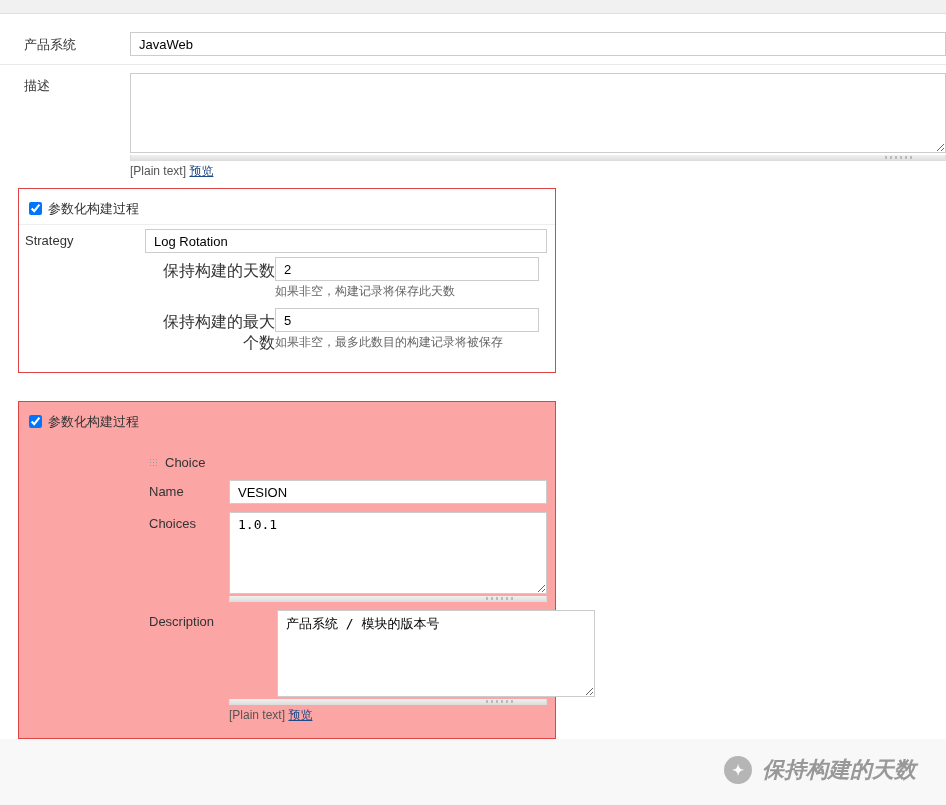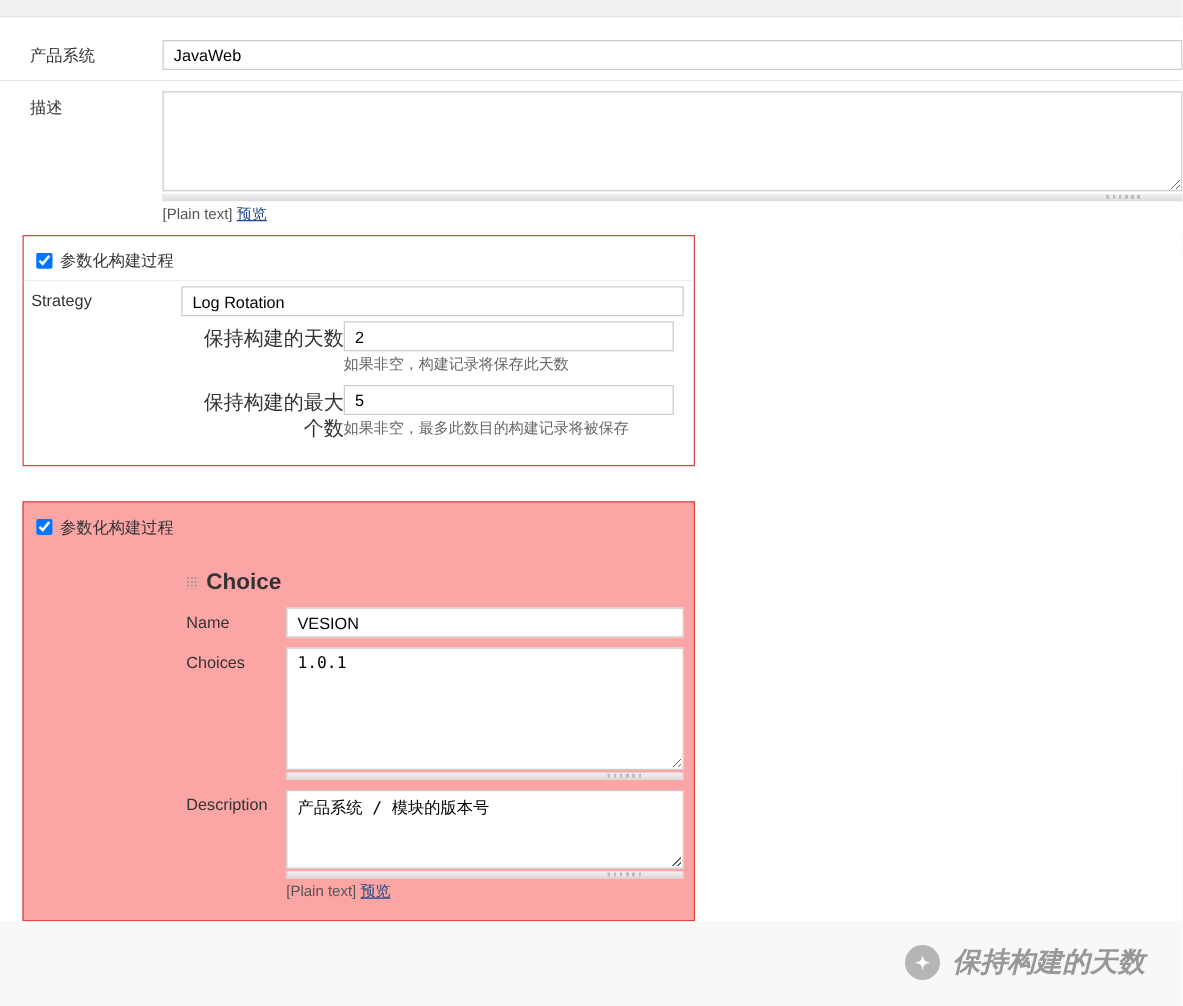--- a/index.html
+++ b/index.html
@@ -39,22 +39,22 @@
       height: 24px;
     }
     textarea {
       width: 100%;
       padding: 4px 8px;
       border: 1px solid #ccc;
       font-size: 13px;
       resize: vertical;
     }
     .textarea-desc { height: 80px; }
-    .textarea-choices { height: 98px; }
-    .textarea-paramdesc { height: 63px; }
+    .textarea-choices { height: 82px; }
+    .textarea-paramdesc { height: 87px; margin-left: 48px; }
     .plain-text-row {
       margin-top: 2px;
       font-size: 12px;
     }
     .plain-text { color: #555; }
     .preview-link {
       color: #204a87;
       text-decoration: underline;
       cursor: pointer;
       text-align: center;
@@ -125,22 +125,22 @@
       background: #fca5a5;
       width: 538px;
     }
     .param-block {
       margin: 18px 0 0 130px;
       padding-right: 8px;
     }
     .choice-header {
       display: flex;
       align-items: center;
-      font-weight: bold;
-      font-size: 18px;
+      font-weight: normal;
+      font-size: 13px;
       padding: 0 0 6px 0;
     }
     .drag-handle {
       display: inline-block;
       width: 10px;
       height: 10px;
       margin-right: 6px;
       background-image: radial-gradient(#999 1px, transparent 1px);
       background-size: 3px 3px;
     }

